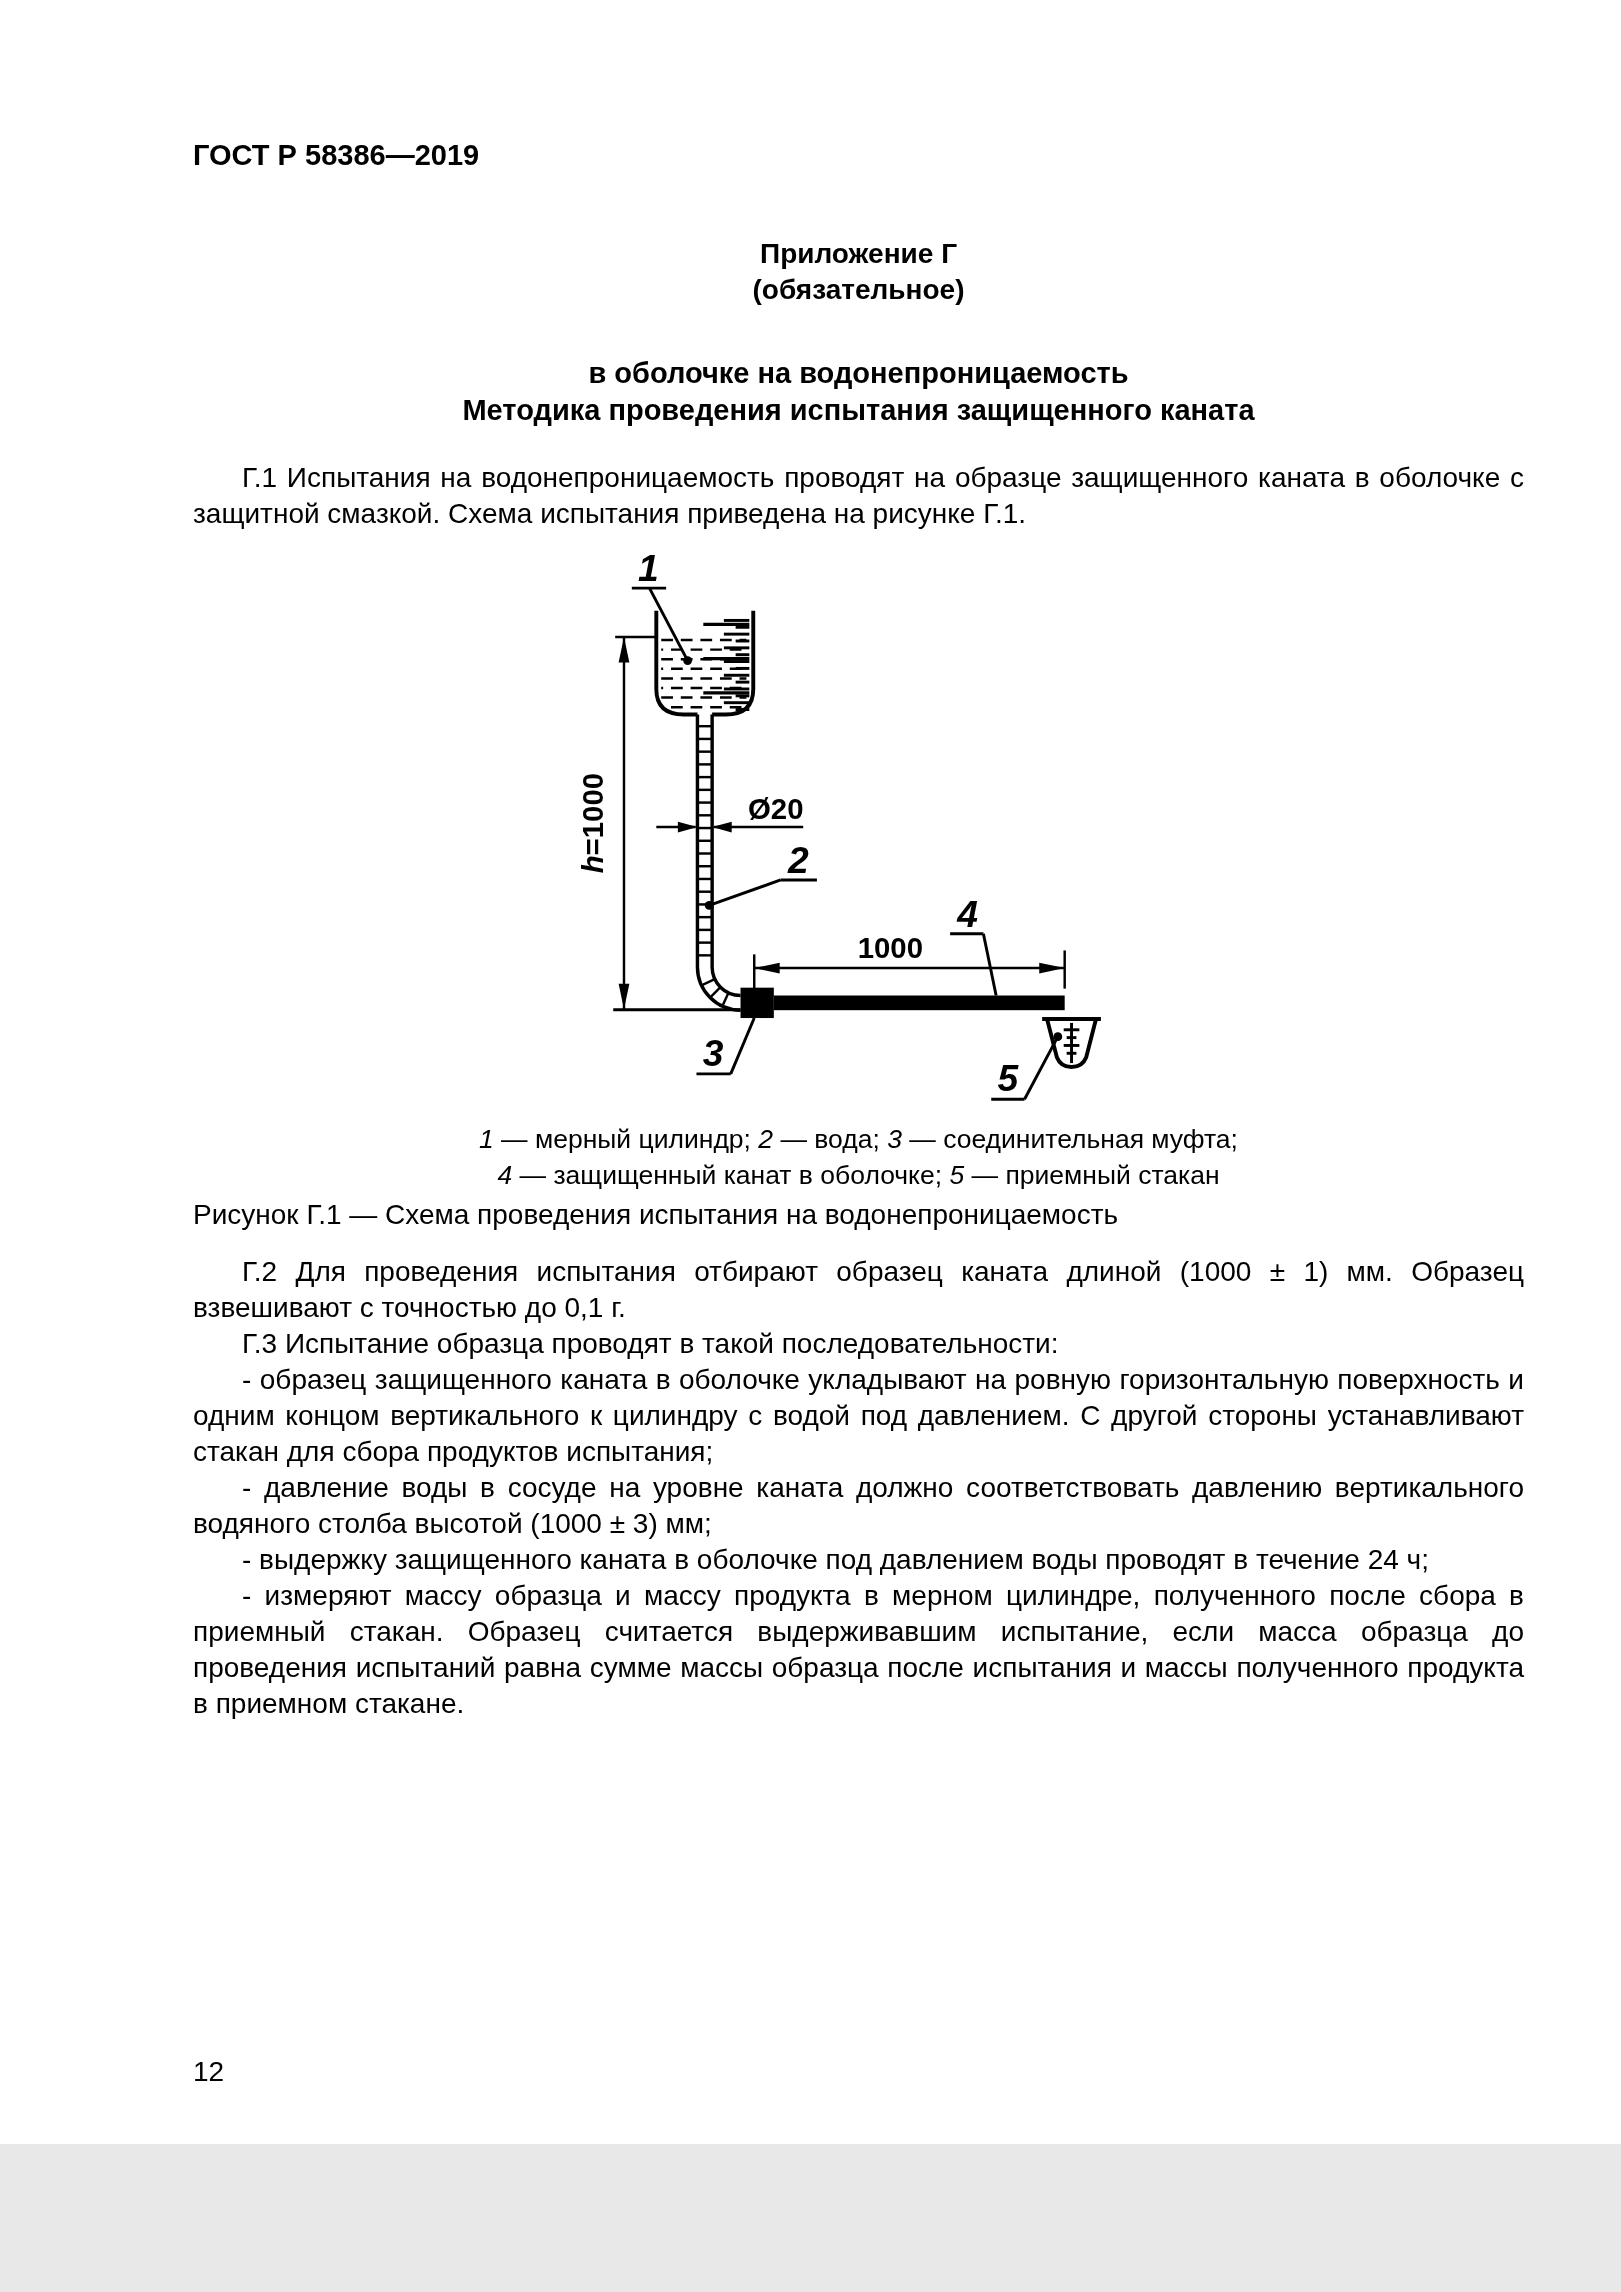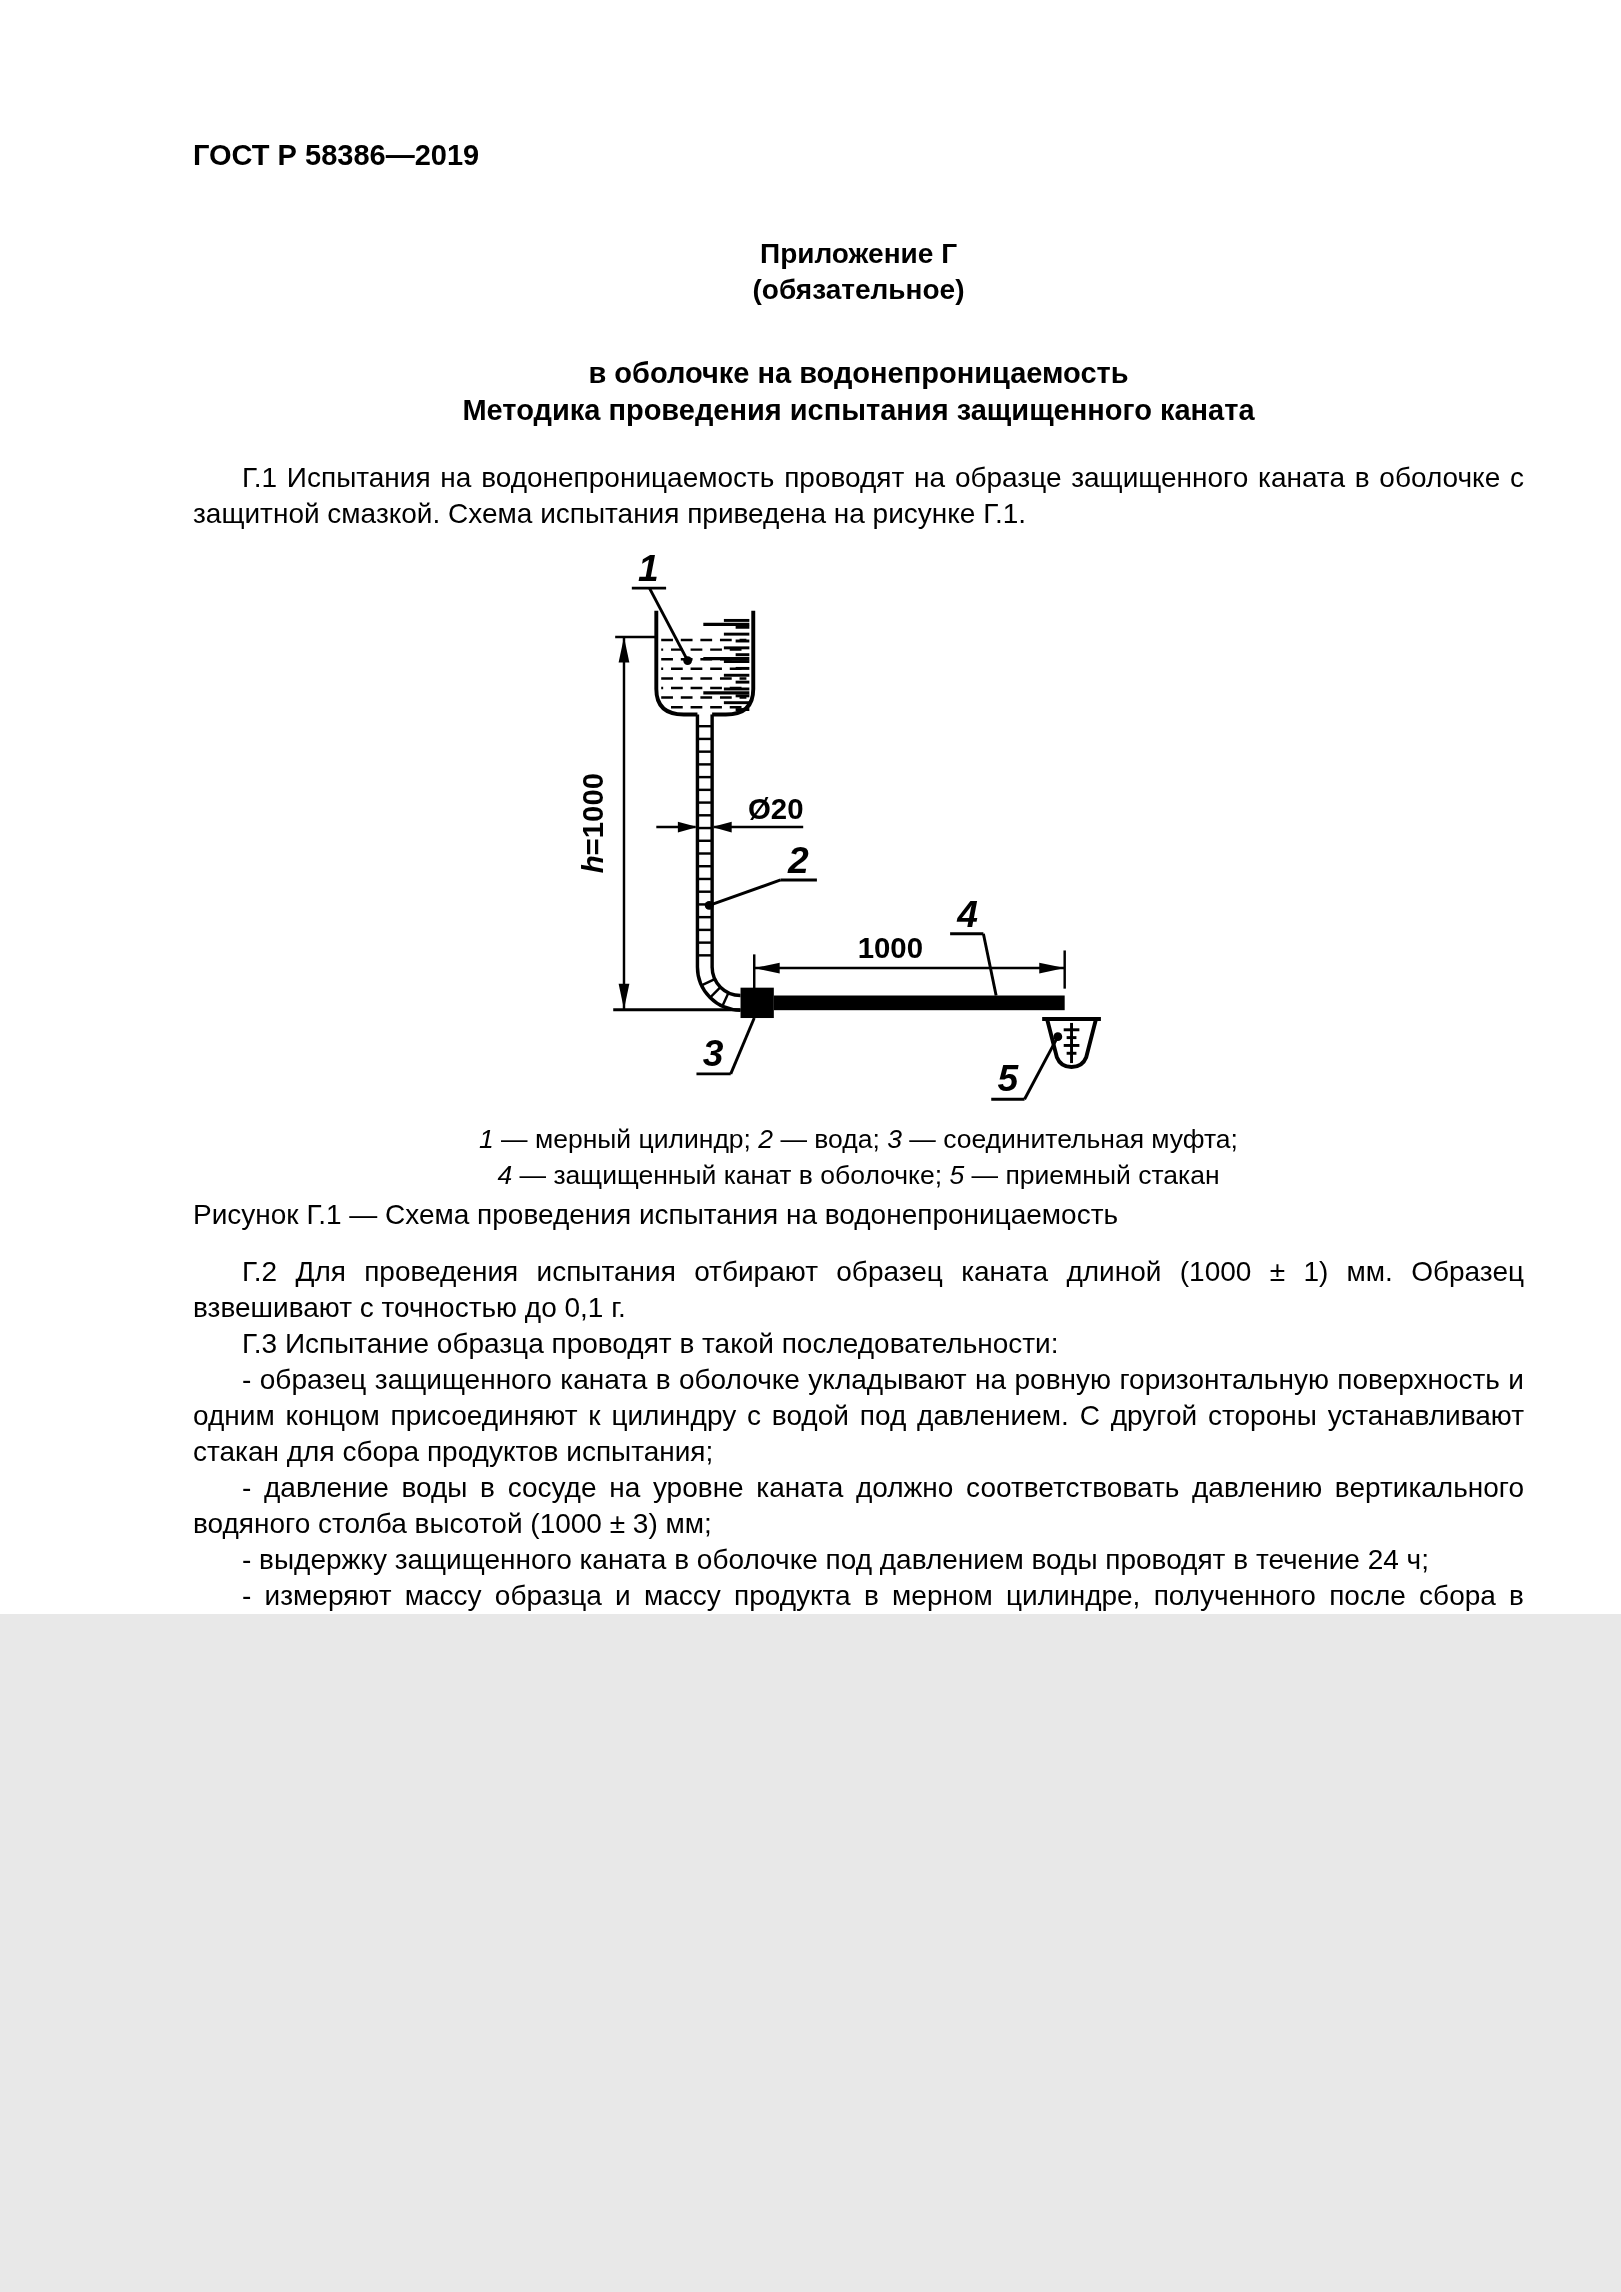--- a/index.html
+++ b/index.html
@@ -1,18 +1,18 @@
 <!DOCTYPE html>
 <html><head>
 <meta charset="utf-8">
 <style>
   * { margin:0; padding:0; box-sizing:border-box; }
   html,body { background:#e8e8e8; }
   .page {
-    position:relative; width:1621px; height:1614px; background:#ffffff;
+    position:relative; width:1621px; height:2144px; background:#ffffff;
     font-family:"Liberation Sans", sans-serif; color:#000; margin:0 auto; overflow:hidden;
   }
   .content { position:absolute; left:193px; top:0; width:1331px; font-size:28px; line-height:36px; }
   .doc-number { margin-top:137px; font-weight:bold; font-size:29px; }
   .annex-block { margin-top:63px; text-align:center; font-weight:bold; }
   .doc-title { margin-top:47px; text-align:center; font-weight:bold; font-size:29px; line-height:37px; }
   .para { text-align:justify; text-indent:49px; }
   .g1 { margin-top:31px; }
   .figure-block { margin-top:13.7px; }
   .fig-svg { display:block; margin-left:316px; }
@@ -191,21 +191,21 @@
 
       <div class="legend">
           <div><i>1</i> — мерный цилиндр; <i>2</i> — вода; <i>3</i> — соединительная муфта;</div>
           <div><i>4</i> — защищенный канат в оболочке; <i>5</i> — приемный стакан</div>
         </div>
       <p class="para caption">Рисунок Г.1 — Схема проведения испытания на водонепроницаемость</p>
     </div>
 
     <p class="para g2">Г.2 Для проведения испытания отбирают образец каната длиной (1000 ± 1) мм. Образец взвешивают с точностью до 0,1 г.</p>
     <p class="para">Г.3 Испытание образца проводят в такой последовательности:</p>
-    <p class="para">- образец защищенного каната в оболочке укладывают на ровную горизонтальную поверхность и одним концом присоединяют к цилиндру с водой под давлением. С другой стороны устанавливают стакан для сбора продуктов испытания;</p>
+    <p class="para">- образец защищенного каната в оболочке укладывают на ровную горизонтальную поверхность и одним концом вертикального к цилиндру с водой под давлением. С другой стороны устанавливают стакан для сбора продуктов испытания;</p>
     <p class="para">- давление воды в сосуде на уровне каната должно соответствовать давлению вертикального водяного столба высотой (1000 ± 3) мм;</p>
     <p class="para">- выдержку защищенного каната в оболочке под давлением воды проводят в течение 24 ч;</p>
     <p class="para">- измеряют массу образца и массу продукта в мерном цилиндре, полученного после сбора в приемный стакан. Образец считается выдерживавшим испытание, если масса образца до проведения испытаний равна сумме массы образца после испытания и массы полученного продукта в приемном стакане.</p>
   </div>
 
   <div class="page-number">12</div>
 </div>
 
 
 </body></html>

